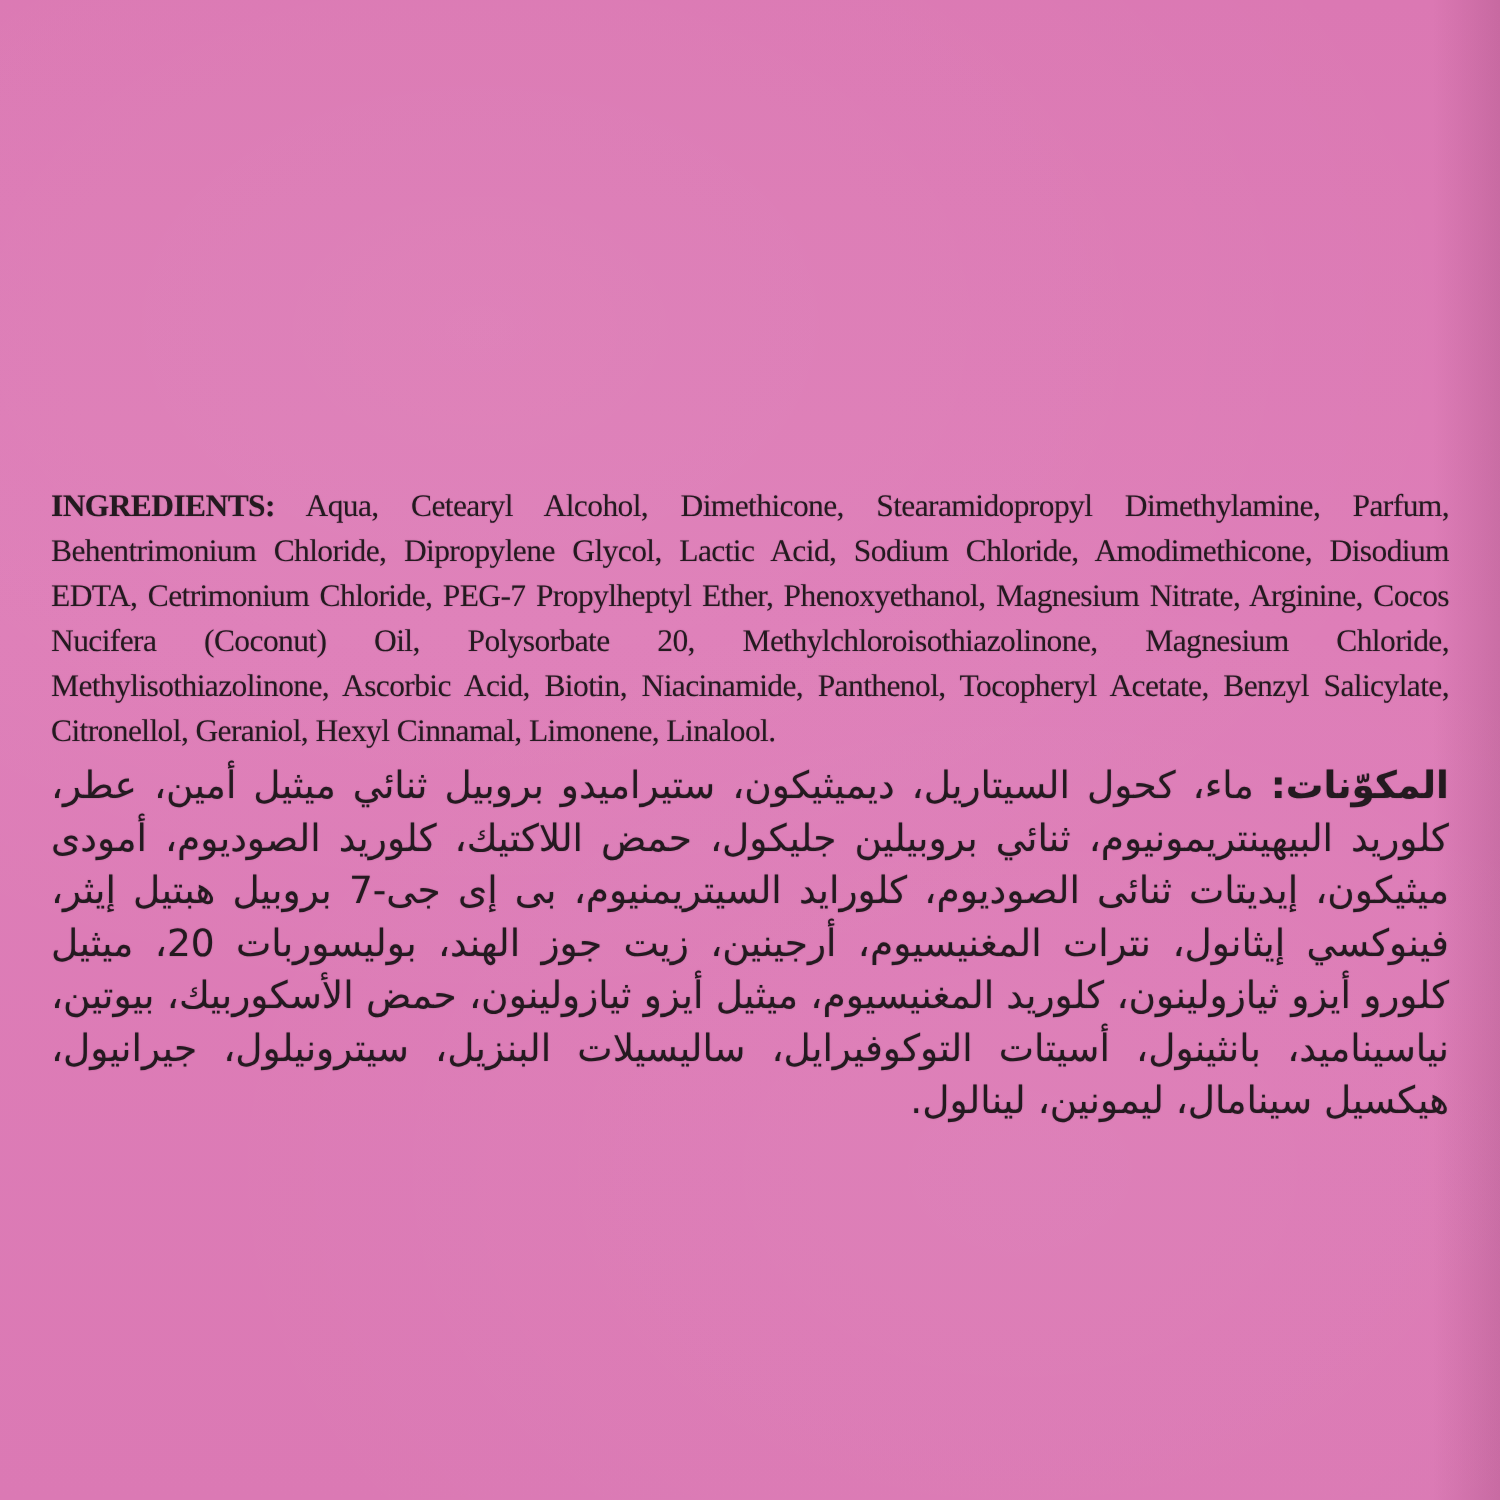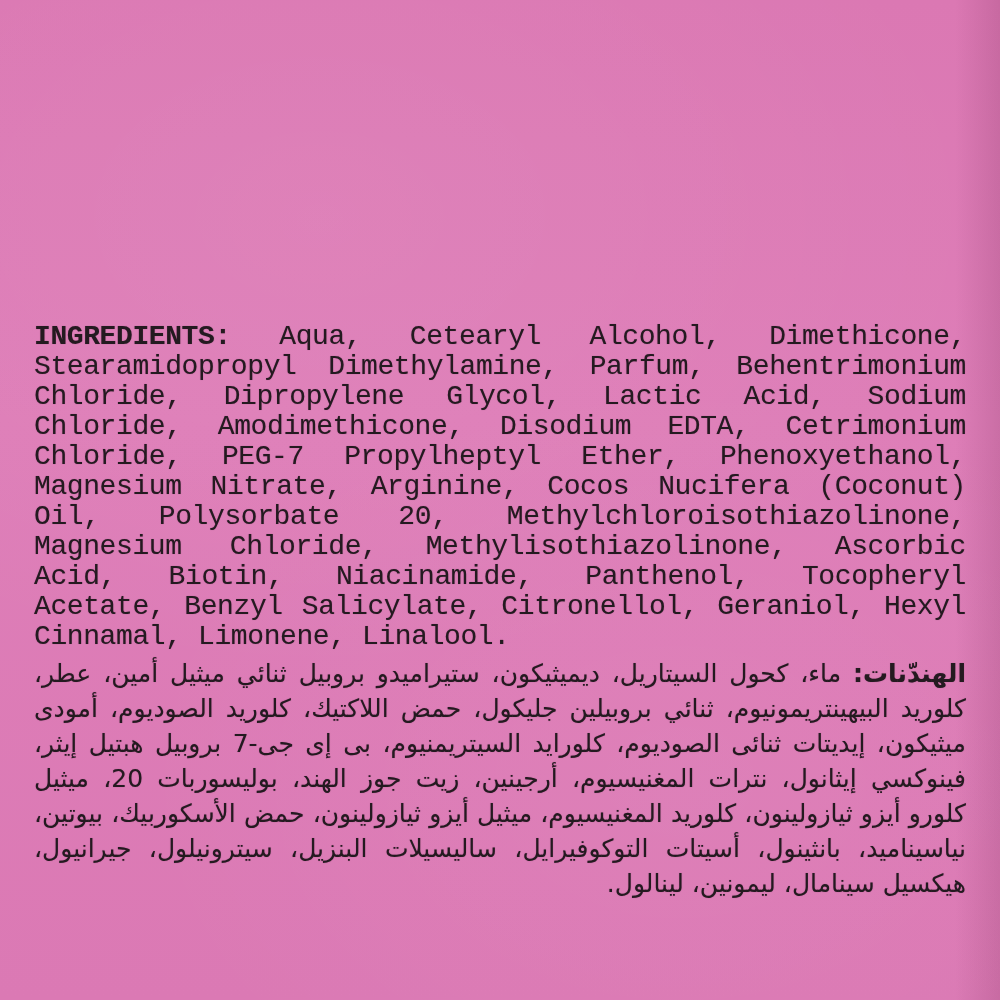--- a/index.html
+++ b/index.html
@@ -23,22 +23,22 @@
   .ingredients {
     position: absolute;
     left: 34px;
     right: 34px;
     top: 322px;
     color: #241a20;
     text-shadow: 0 0 1px rgba(46,12,34,0.35);
   }
   .ingredients p { margin: 0; }
   .en {
-    font-family: Liberation Mono, monospace;
-    font-size: 28px;
+    font-family: Liberation Serif, serif;
+    font-size: 21px;
     line-height: 30px;
     letter-spacing: -0.4px;
     text-align: justify;
     direction: ltr;
   }
   .en strong { font-weight: 700; }
   .ar {
     margin-top: 4px !important;
     font-family: "DejaVu Sans", sans-serif;
     font-size: 25px;
@@ -51,17 +51,17 @@
 </head>
 <body>
 
 <div class="label">
   <section class="ingredients">
     <p class="en" lang="en" dir="ltr">
       <strong>INGREDIENTS:</strong>
       <span>Aqua, Cetearyl Alcohol, Dimethicone, Stearamidopropyl Dimethylamine, Parfum, Behentrimonium Chloride, Dipropylene Glycol, Lactic Acid, Sodium Chloride, Amodimethicone, Disodium EDTA, Cetrimonium Chloride, PEG-7 Propylheptyl Ether, Phenoxyethanol, Magnesium Nitrate, Arginine, Cocos Nucifera (Coconut) Oil, Polysorbate 20, Methylchloroisothiazolinone, Magnesium Chloride, Methylisothiazolinone, Ascorbic Acid, Biotin, Niacinamide, Panthenol, Tocopheryl Acetate, Benzyl Salicylate, Citronellol, Geraniol, Hexyl Cinnamal, Limonene, Linalool.</span>
     </p>
     <p class="ar" lang="ar" dir="rtl">
-      <strong>الهندّنات:</strong>
+      <strong>المكوّنات:</strong>
       <span>ماء، كحول السيتاريل، ديميثيكون، ستيراميدو بروبيل ثنائي ميثيل أمين، عطر، كلوريد البيهينتريمونيوم، ثنائي بروبيلين جليكول، حمض اللاكتيك، كلوريد الصوديوم، أمودى ميثيكون، إيديتات ثنائى الصوديوم، كلورايد السيتريمنيوم، بى إى جى-7 بروبيل هبتيل إيثر، فينوكسي إيثانول، نترات المغنيسيوم، أرجينين، زيت جوز الهند، بوليسوربات 20، ميثيل كلورو أيزو ثيازولينون، كلوريد المغنيسيوم، ميثيل أيزو ثيازولينون، حمض الأسكوربيك، بيوتين، نياسيناميد، بانثينول، أسيتات التوكوفيرايل، ساليسيلات البنزيل، سيترونيلول، جيرانيول، هيكسيل سينامال، ليمونين، لينالول.</span>
     </p>
   </section>
 </div>
 
 </body></html>

